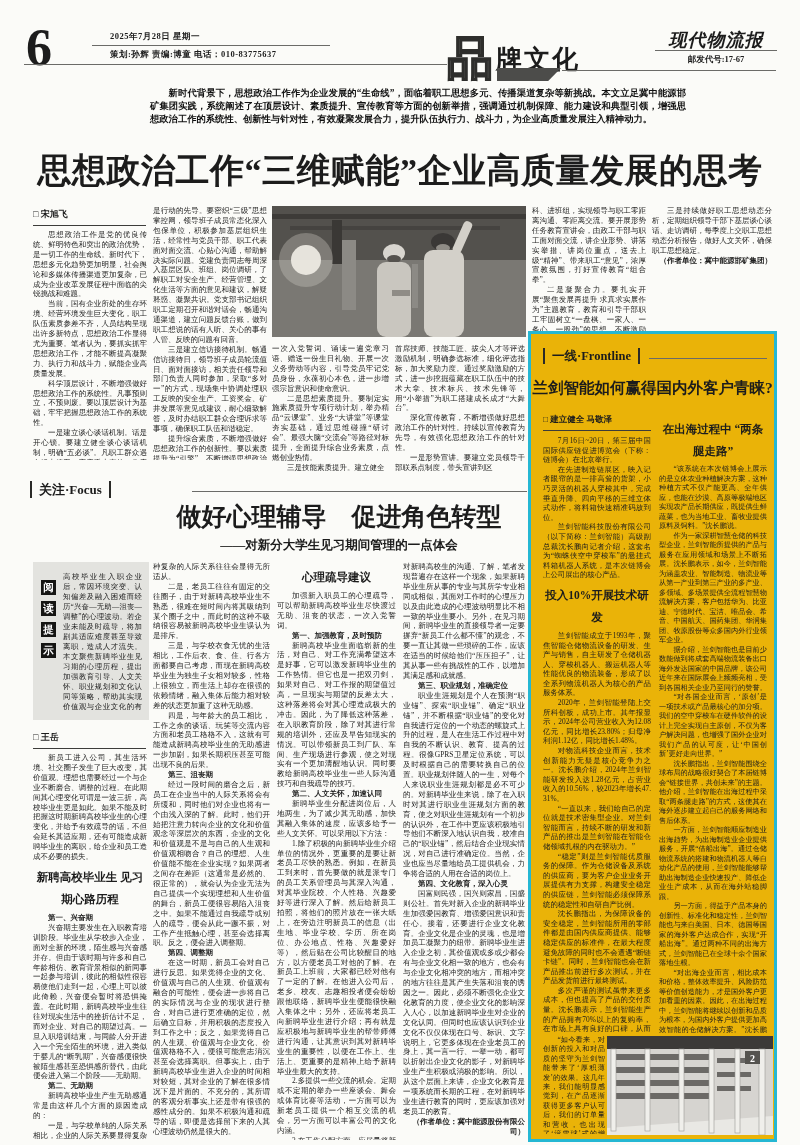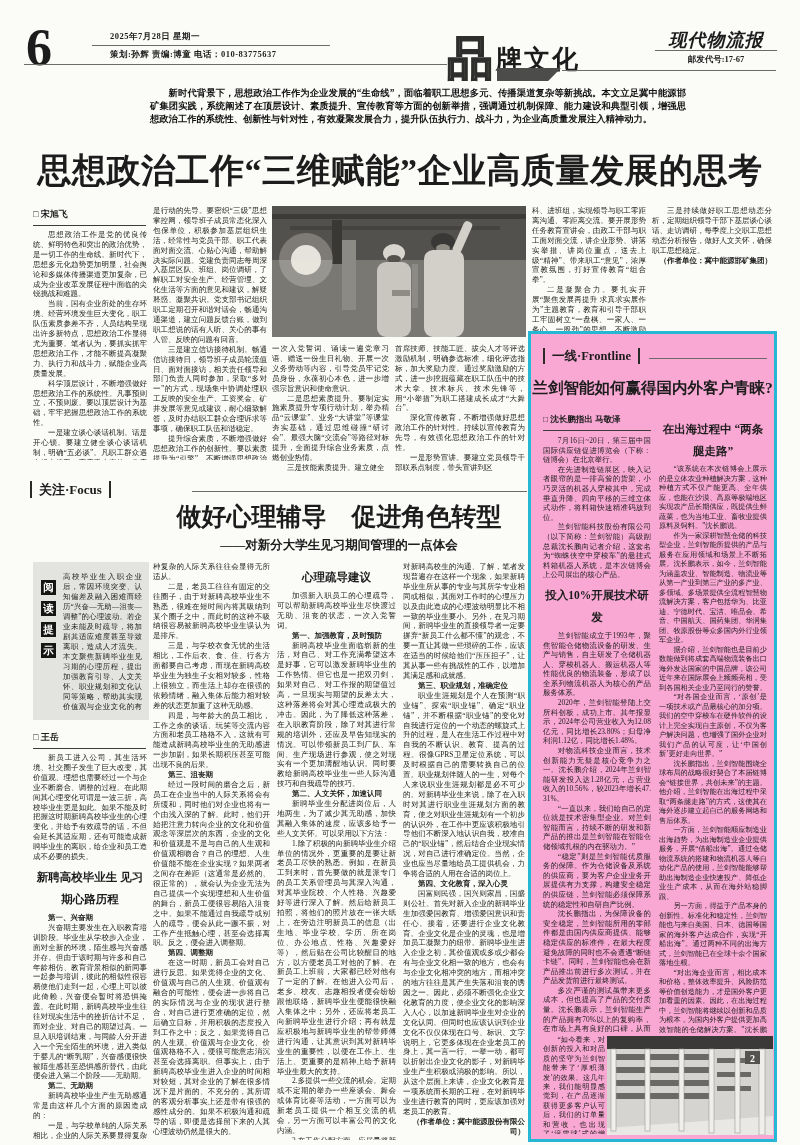--- a/index.html
+++ b/index.html
@@ -35,21 +35,21 @@
   
   .head2{font-size:25px;font-weight:900;text-align:center;white-space:nowrap;}
   .subt2{font-size:12.5px;font-weight:bold;text-align:center;white-space:nowrap;}
   .tipbox{background:#e3e3df;}
   .tipsq{position:absolute;left:8px;width:15px;}
   .tipsq div{width:15px;height:15px;background:#151513;color:#fff;font-size:10.5px;line-height:15px;
              text-align:center;margin-bottom:6px;font-weight:bold;}
   .tiptext{position:absolute;left:30px;right:7px;top:10px;bottom:8px;font-size:7.4px;line-height:10px;
            text-align:justify;word-break:break-all;overflow:hidden;}
   
-  .flbox{position:absolute;border:3px solid #25b7d3;background:#f9a8d4;}
+  .flbox{position:absolute;border:3px solid #25b7d3;background:#eab308;}
   .head3{font-size:15.5px;font-weight:900;text-align:center;white-space:nowrap;}
   .photo{display:block;}
 </style>
 </head>
 <body>
 
 <div class="sheet">
 
   <div class="abs pgnum" style="left:26px;top:22px;">6</div>
   <div class="abs hline" style="left:92px;top:31px;">2025年7月28日 星期一</div>
@@ -178,21 +178,21 @@
       <div class="pa p">国富则民强，国兴则家昌，国盛则公社。首先对新入企业的新聘毕业生加强爱国教育、增强爱国意识和责任心。接着，还要进行企业文化教育。企业文化是企业的灵魂，也是增加员工凝聚力的纽带。新聘毕业生进入企业之初，其价值观或多或少都会有与企业文化相一致的地方，也会有与企业文化相冲突的地方，而相冲突的地方往往是其产生失落和沮丧的诱因之一。因此，必须不断强化企业文化教育的力度，使企业文化的影响深入人心，以加速新聘毕业生对企业的文化认同。但同时也应该认识到企业文化不仅仅体现在口号、标识、文字说明上，它更多体现在企业老员工的身上，其一言一行、一举一动，都可以折射出企业文化的影子，对新聘毕业生产生积极或消极的影响。所以，从这个层面上来讲，企业文化教育是一项系统而长期的工程，在对新聘毕业生进行教育的同时，更应该加强对老员工的教育。</div>
       <div class="pa credit">（作者单位：冀中能源股份有限公司）</div>
     </div>
 
   <div class="flbox" style="left:528px;top:331px;width:243px;height:805px;">
     <div class="abs seclabel" style="left:12px;top:14px;font-size:12.5px;"><span>一线·Frontline</span></div>
     <div class="rule" style="left:118px;top:24px;width:118px;"></div>
 
     <div class="abs head3" style="left:0;top:44px;width:243px;">兰剑智能如何赢得国内外客户青睐?</div>
 
-    <div class="abs byline" style="left:12px;top:80px;width:108px;font-size:8.5px;">□ 沈长鹏指出 马敬泽</div>
+    <div class="abs byline" style="left:12px;top:80px;width:108px;font-size:8.5px;">□ 建立健全 马敬泽</div>
 
     <div class="abs fcol" style="left:12px;top:102px;width:108px;height:598px;font-size:7.4px;line-height:9.6px;">
         <div class="pa p">7月16日~20日，第三届中国国际供应链促进博览会（下称：链博会）在北京举行。</div>
         <div class="pa p">在先进制造链展区，映入记者眼帘的是一排高耸的货架，小巧灵活的机器人穿梭其中，完成垂直升降、四向平移的三维立体式动作，将料箱快速精准码放到位。</div>
         <div class="pa p">兰剑智能科技股份有限公司（以下简称：兰剑智能）高级副总裁沈长鹏向记者介绍，这套名为“蜘蛛侠空中穿梭车”的悬挂式料箱机器人系统，是本次链博会上公司展出的核心产品。</div>
         <div class="pa h">投入10%开展技术研发</div>
         <div class="pa p">兰剑智能成立于1993年，聚焦智能仓储物流设备的研发、生产与销售，自主研发了仓储机器人、穿梭机器人、搬运机器人等性能优良的物流装备，形成了以全系列物流机器人为核心的产品服务体系。</div>
         <div class="pa p">2020年，兰剑智能登陆上交所科创板，成功上市。其年报显示，2024年公司营业收入为12.08亿元，同比增长23.80%；归母净利润1.12亿，同比增长1.48%。</div>
         <div class="pa p">对物流科技企业而言，技术创新能力无疑是核心竞争力之一。沈长鹏介绍，2024年兰剑智能研发投入达1.28亿元，占营业收入的10.56%，较2023年增长47.31%。</div>
         <div class="pa p">“一直以来，我们给自己的定位就是技术密集型企业。对兰剑智能而言，持续不断的研发和新产品的推出是兰剑智能在智能仓储领域扎根的内在驱动力。”</div>

